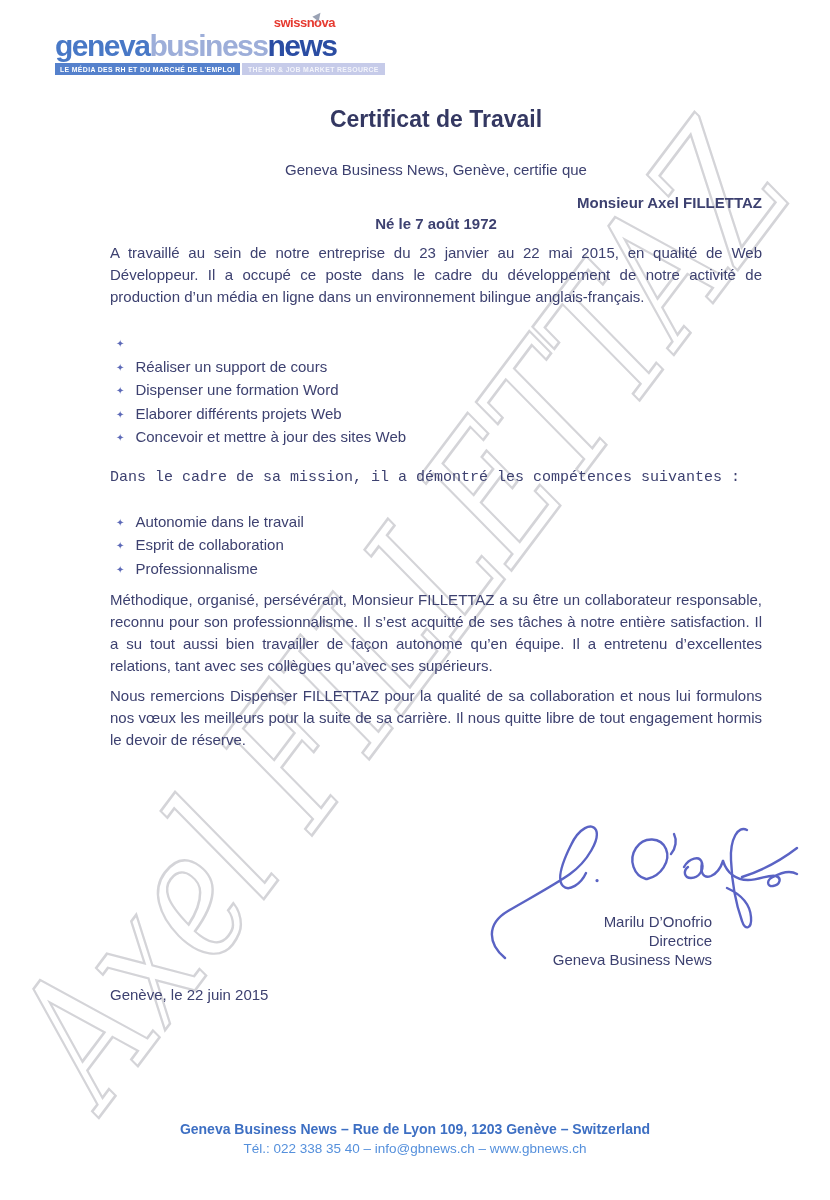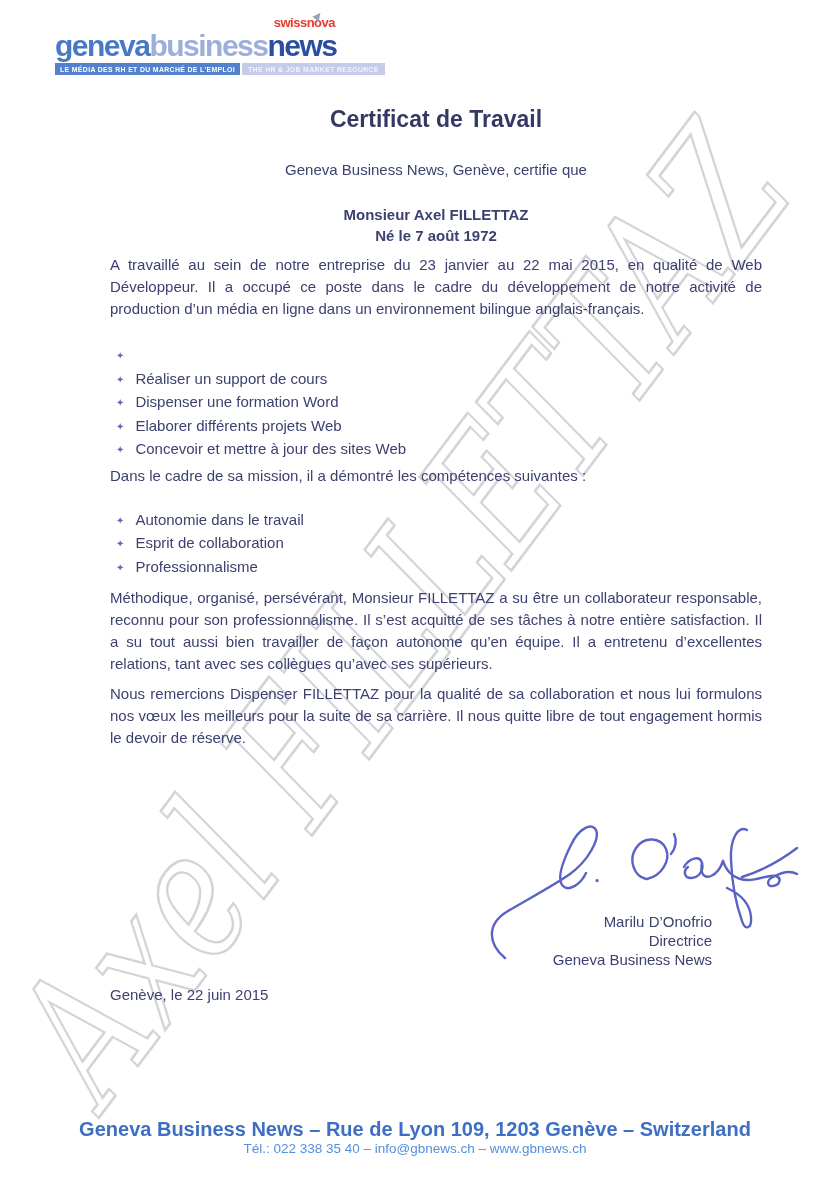--- a/index.html
+++ b/index.html
@@ -87,23 +87,23 @@
     font-size: 23px; font-weight: bold;
     color: #343862;
     line-height: 30px;
     margin-bottom: 26px;
   }
   .certifies {
     text-align: center;
     line-height: 20px;
   }
   .subject-name {
-    text-align: center; font-weight: bold;
+    text-align: right; font-weight: bold;
     line-height: 21px;
-    margin-top: 24px;
+    margin-top: 12px;
   }
   .subject-birth {
     text-align: center; font-weight: bold;
     line-height: 21px;
   }
   p.para {
     text-align: justify;
     line-height: 22px;
     margin-top: 8px;
   }
@@ -120,21 +120,21 @@
     align-items: baseline;
     gap: 11px;
     line-height: 21.5px;
   }
   .bullet {
     color: #5d6ab8;
     font-size: 10px;
     position: relative; top: -1px;
     flex: 0 0 auto;
   }
-  .skills-intro { margin-top: 3px; line-height: 22px; }
+  .skills-intro { margin-top: 17px; line-height: 22px; font-family: Liberation Mono, monospace; }
   .p2 { margin-top: 14px; }
   .p3 { margin-top: 18px; }
 
   
   .signature-svg {
     position: absolute; left: 470px; top: 822px;
     z-index: 2;
   }
   .sig-block {
     position: absolute; top: 912px; right: 118px;
@@ -150,21 +150,21 @@
   }
 
   
   .footer {
     position: absolute; left: 0; right: 0; top: 1120px;
     text-align: center;
     z-index: 1;
   }
   .footer-line1 {
     color: #3d6fc3; font-weight: bold;
-    font-size: 20px; line-height: 19px;
+    font-size: 14px; line-height: 19px;
   }
   .footer-line2 {
     color: #5590dc;
     font-size: 13.5px; line-height: 19px;
   }
 </style>
 </head>
 <body>
 
 <div class="page">

